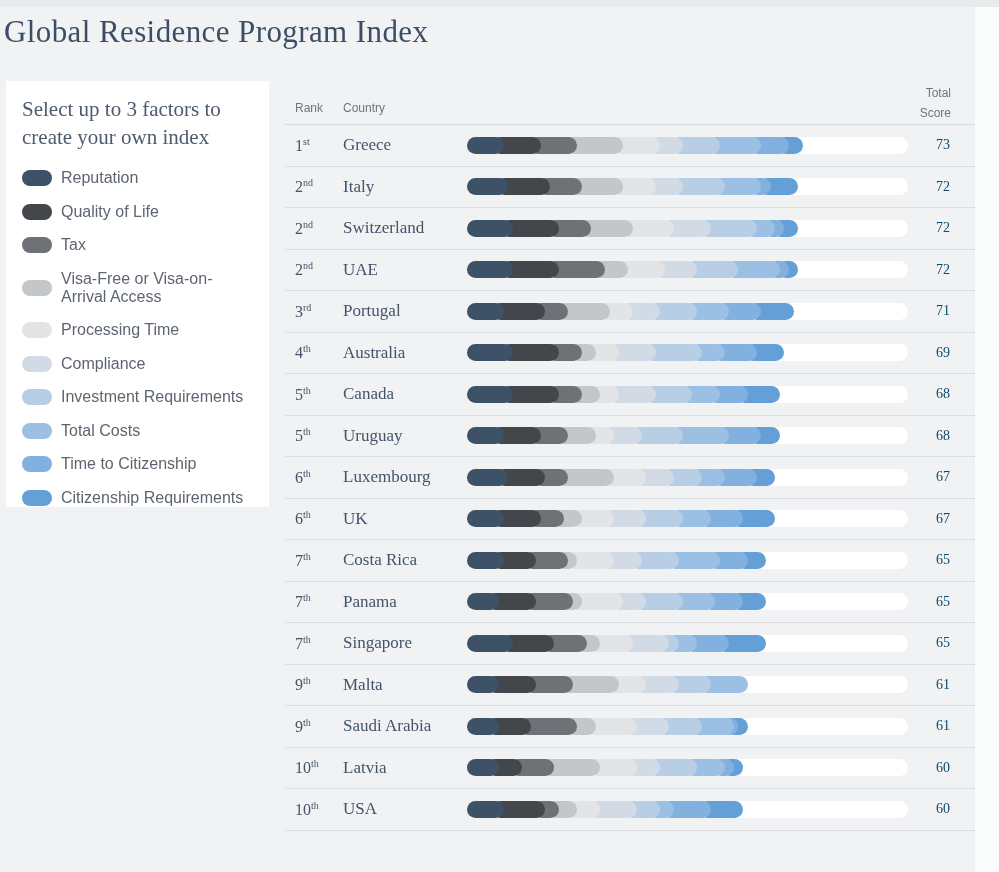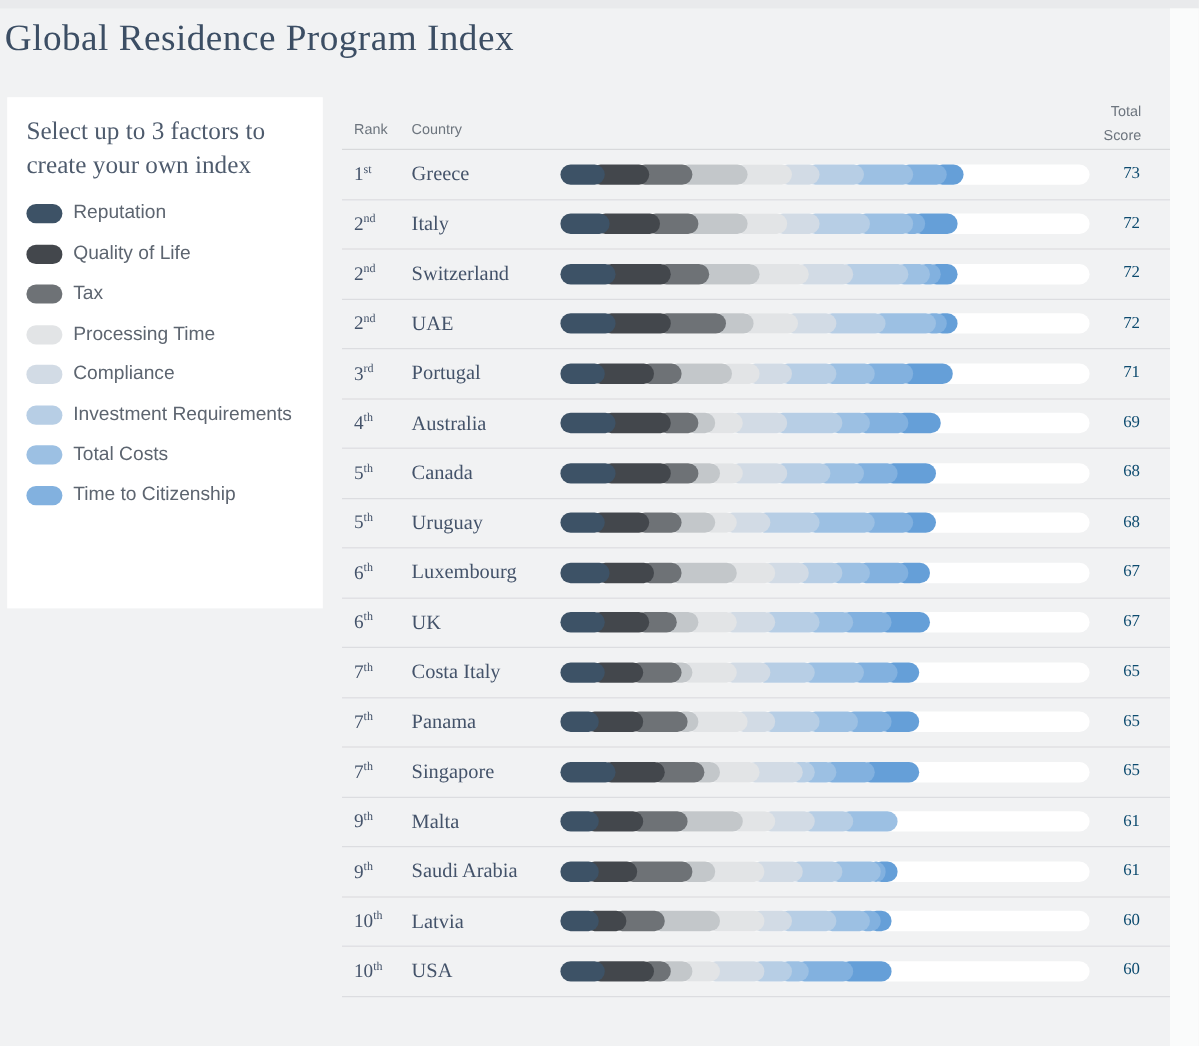--- a/index.html
+++ b/index.html
@@ -88,38 +88,46 @@
       </li>
       <li class="legend-item">
         <span class="swatch" style="background: rgb(67, 71, 76);"></span>
         <span class="legend-label">Quality of Life</span>
       </li>
       <li class="legend-item">
         <span class="swatch" style="background: rgb(110, 114, 118);"></span>
         <span class="legend-label">Tax</span>
       </li>
       <li class="legend-item">
+        <span class="swatch" style="background: rgb(195, 199, 202);"></span>
+        <span class="legend-label">Visa-Free or Visa-on-Arrival Access</span>
+      </li>
+      <li class="legend-item">
         <span class="swatch" style="background: rgb(226, 228, 230);"></span>
         <span class="legend-label">Processing Time</span>
       </li>
       <li class="legend-item">
         <span class="swatch" style="background: rgb(210, 219, 229);"></span>
         <span class="legend-label">Compliance</span>
       </li>
       <li class="legend-item">
         <span class="swatch" style="background: rgb(183, 206, 229);"></span>
         <span class="legend-label">Investment Requirements</span>
       </li>
       <li class="legend-item">
         <span class="swatch" style="background: rgb(156, 192, 227);"></span>
         <span class="legend-label">Total Costs</span>
       </li>
       <li class="legend-item">
         <span class="swatch" style="background: rgb(130, 177, 223);"></span>
         <span class="legend-label">Time to Citizenship</span>
+      </li>
+      <li class="legend-item">
+        <span class="swatch" style="background: rgb(101, 159, 216);"></span>
+        <span class="legend-label">Citizenship Requirements</span>
       </li>
     </ul>
 </aside>
 
 <main class="ranking">
   <div class="thead">
     <span class="th th-rank">Rank</span>
     <span class="th th-country">Country</span>
     <span class="th th-score">Total Score</span>
   </div>
@@ -289,21 +297,21 @@
           <span class="seg" style="background: rgb(210, 219, 229); width: 44.2px; margin-left: -12px; z-index: 25;"></span>
           <span class="seg" style="background: rgb(183, 206, 229); width: 48.8px; margin-left: -12px; z-index: 24;"></span>
           <span class="seg" style="background: rgb(156, 192, 227); width: 39.6px; margin-left: -12px; z-index: 23;"></span>
           <span class="seg" style="background: rgb(130, 177, 223); width: 44.2px; margin-left: -12px; z-index: 22;"></span>
           <span class="seg" style="background: rgb(101, 159, 216); width: 44.2px; margin-left: -12px; z-index: 21;"></span>
         </div>
         <span class="score-cell">67</span>
       </div>
       <div class="trow">
         <span class="rank-cell">7<sup>th</sup></span>
-        <span class="country-cell">Costa Italy</span>
+        <span class="country-cell">Costa Rica</span>
         <div class="bar-track">
           <span class="seg" style="background: rgb(61, 82, 102); width: 36.8px; z-index: 30;"></span>
           <span class="seg" style="background: rgb(67, 71, 76); width: 44.2px; margin-left: -12px; z-index: 29;"></span>
           <span class="seg" style="background: rgb(110, 114, 118); width: 44.2px; margin-left: -12px; z-index: 28;"></span>
           <span class="seg" style="background: rgb(195, 199, 202); width: 21.2px; margin-left: -12px; z-index: 27;"></span>
           <span class="seg" style="background: rgb(226, 228, 230); width: 48.8px; margin-left: -12px; z-index: 26;"></span>
           <span class="seg" style="background: rgb(210, 219, 229); width: 39.6px; margin-left: -12px; z-index: 25;"></span>
           <span class="seg" style="background: rgb(183, 206, 229); width: 48.8px; margin-left: -12px; z-index: 24;"></span>
           <span class="seg" style="background: rgb(156, 192, 227); width: 53.4px; margin-left: -12px; z-index: 23;"></span>
           <span class="seg" style="background: rgb(130, 177, 223); width: 39.6px; margin-left: -12px; z-index: 22;"></span>

